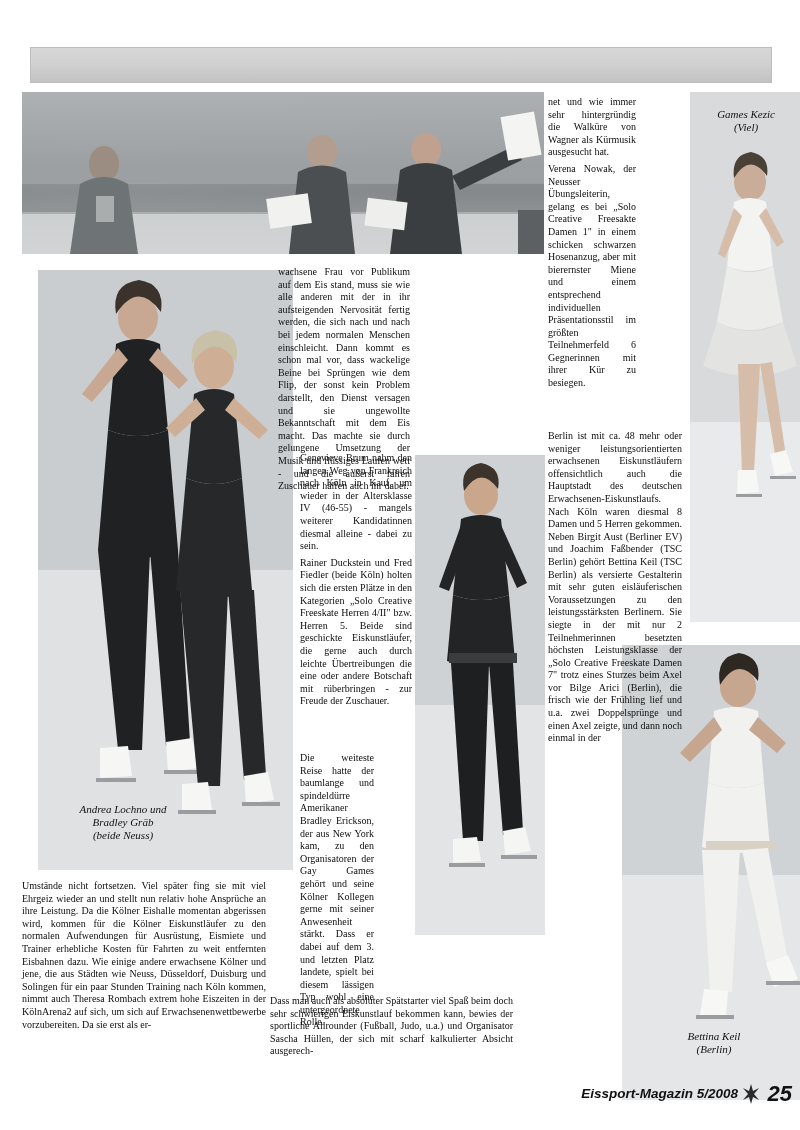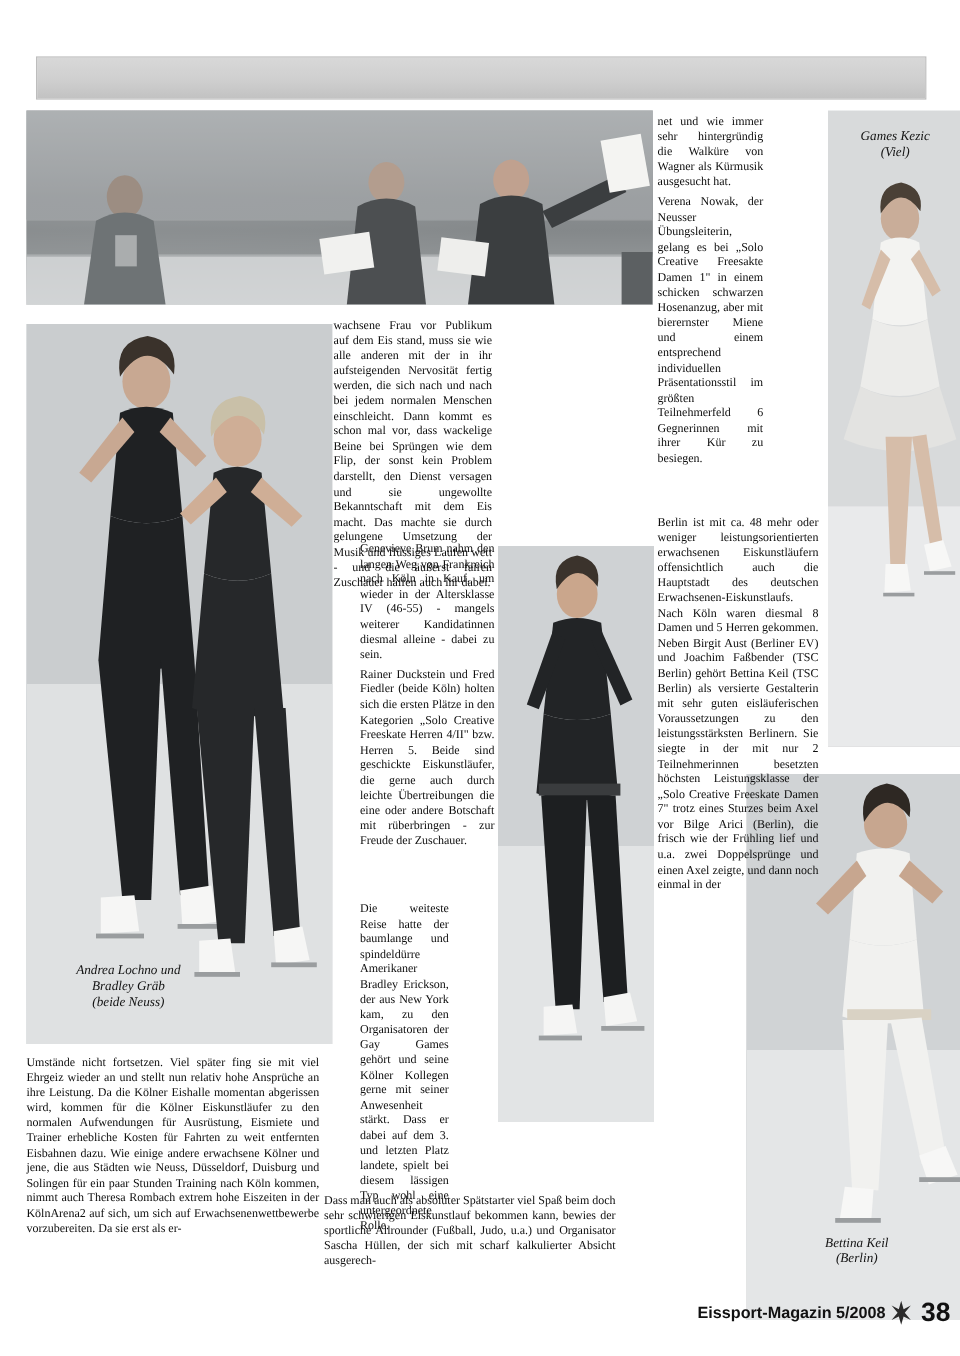--- a/index.html
+++ b/index.html
@@ -76,21 +76,21 @@
     background: linear-gradient(180deg,#c9cccd,#e3e5e6);
   }
 
   
   #photo-anita {
     left: 690px; top: 92px; width: 110px; height: 530px;
     background: linear-gradient(180deg,#e6e7e8 0%,#d6d8d9 30%,#c2c5c6 75%,#b6b9ba 100%);
   }
   
   #photo-andrea {
-    left: 22px; top: 270px; width: 255px; height: 600px;
+    left: 38px; top: 270px; width: 255px; height: 600px;
     background: linear-gradient(180deg,#cfd2d4 0%,#c3c6c8 55%,#d9dbdc 100%);
   }
   
   #photo-joachim {
     left: 415px; top: 455px; width: 130px; height: 480px;
     background: linear-gradient(180deg,#d4d6d8 0%,#c7cacb 60%,#dcdedf 100%);
   }
   
   #photo-bettina {
     left: 622px; top: 645px; width: 178px; height: 455px;
@@ -118,20 +118,21 @@
   #col-bottom-mid { left: 270px; top: 995px; width: 243px; }
 
   
   .footer {
     position: absolute;
     left: 530px;
     top: 1081px;
     width: 270px;
     height: 30px;
     font-family: "Liberation Sans", sans-serif;
+    font-style: italic;
   }
   .footer-text {
     position: absolute; right: 62px; top: 5px;
     font-size: 13.5px; font-weight: bold; color: #111;
   }
   .footer-page {
     position: absolute; right: 8px; top: 0px;
     font-size: 22px; font-weight: bold; color: #111;
   }
   .footer-logo {
@@ -315,16 +316,16 @@
 
   <div class="col" id="col-bottom-mid">
     <p>Dass man auch als absoluter Spätstarter viel Spaß beim doch sehr schwierigen Eiskunstlauf bekommen kann, bewies der sportliche Allrounder (Fußball, Judo, u.a.) und Organisator Sascha Hüllen, der sich mit scharf kalkulierter Absicht ausgerech-</p>
   </div>
 
   <div class="footer">
     <div class="footer-text">Eissport-Magazin 5/2008</div>
     <svg class="footer-logo" viewBox="0 0 18 22">
       <path d="M9 1 L11 8 L17 5 L12 11 L17 17 L11 14 L9 21 L7 14 L1 17 L6 11 L1 5 L7 8 Z" fill="#2b2b2b"></path>
     </svg>
-    <div class="footer-page">38</div>
+    <div class="footer-page">25</div>
   </div>
 
 </div>
 
 </body></html>

